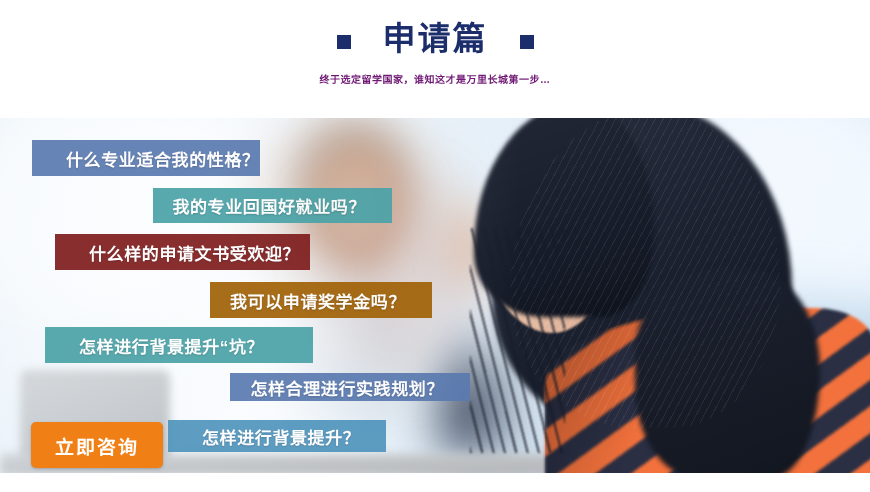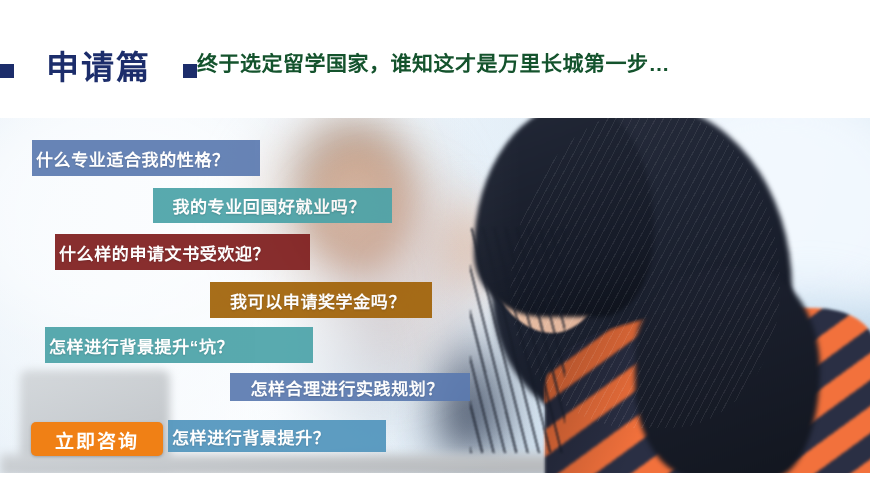--- a/index.html
+++ b/index.html
@@ -8,38 +8,38 @@
     width:870px;height:492px;overflow:hidden;
     font-family:"Liberation Sans","DejaVu Sans",sans-serif;
     -webkit-font-smoothing:antialiased;
   }
   .page{position:relative;width:870px;height:492px;background:#fff;overflow:hidden;}
 
   
   .header{
     position:absolute;left:0;top:0;width:870px;height:118px;
     background:#ffffff;
-    display:flex;flex-direction:row;align-items:center;justify-content:flex-start;
+    display:flex;flex-direction:column;align-items:center;justify-content:flex-start;
   }
   .title-row{
     display:flex;align-items:center;justify-content:center;
     gap:30px;margin-top:18px;height:42px;
   }
   .sq{
     width:14px;height:14px;background:#1c2d6b;display:block;flex:none;
     position:relative;top:3px;
   }
   .sq.left{margin-right:2px;}
   .sq.right{margin-left:2px;}
   .main-title{
     font-size:33px;font-weight:bold;color:#1c2d6b;
     letter-spacing:2px;line-height:40px;white-space:nowrap;
   }
   .subtitle{
-    margin-top:10px;font-size:21px;font-weight:bold;color:#14532d;
+    margin-top:10px;font-size:10px;font-weight:bold;color:#701a75;
     letter-spacing:.5px;white-space:nowrap;line-height:20px;
   }
 
   
   .photo{
     position:absolute;left:0;top:118px;width:870px;height:355px;
     overflow:hidden;background:#cfe0ef;
   }
   
   .bg-base{
@@ -173,21 +173,21 @@
     pointer-events:none;
   }
 
   
   .qbar{
     position:absolute;display:flex;align-items:center;
     color:#ffffff;font-size:17px;font-weight:bold;letter-spacing:.6px;
     white-space:nowrap;box-sizing:border-box;
     text-shadow:0 1px 2px rgba(0,0,0,.18);
   }
-  .qbar.pad-l{padding-left:4px;justify-content:flex-start;}
+  .qbar.pad-l{padding-left:34px;justify-content:flex-start;}
   .qbar.pad-r{padding-right:26px;justify-content:flex-end;}
 
   
   .cta{
     position:absolute;display:flex;align-items:center;justify-content:center;
     background:#f08015;color:#ffffff;border-radius:5px;border:none;
     font-family:"Liberation Sans","DejaVu Sans",sans-serif;
     font-size:19px;font-weight:bold;letter-spacing:2px;cursor:pointer;
     box-shadow:0 1px 3px rgba(0,0,0,.22);
   }
@@ -246,16 +246,16 @@
   <div id="qbars">
       <div class="qbar pad-l" style="left: 32px; top: 140px; width: 228px; height: 36px; background: rgb(91, 122, 176); opacity: 0.92;">什么专业适合我的性格？</div>
       <div class="qbar pad-r" style="left: 153px; top: 188px; width: 239px; height: 35px; background: rgb(75, 163, 168); opacity: 0.92;">我的专业回国好就业吗？</div>
       <div class="qbar pad-l" style="left: 55px; top: 234px; width: 255px; height: 36px; background: #7f1d1d; opacity: 0.92;">什么样的申请文书受欢迎？</div>
       <div class="qbar pad-r" style="left: 210px; top: 282px; width: 222px; height: 36px; background: #a16207; opacity: 0.92;">我可以申请奖学金吗？</div>
       <div class="qbar pad-l" style="left: 45px; top: 327px; width: 268px; height: 36px; background: rgb(75, 163, 168); opacity: 0.92;">怎样进行背景提升“坑？</div>
       <div class="qbar pad-r" style="left: 230px; top: 373px; width: 240px; height: 28px; background: rgb(91, 122, 176); opacity: 0.92;">怎样合理进行实践规划？</div>
       <div class="qbar pad-l" style="left: 168px; top: 420px; width: 218px; height: 32px; background: rgb(81, 149, 189); opacity: 0.92;">怎样进行背景提升？</div>
     </div>
 
-  <button class="cta" id="cta-btn" style="left: 31px; top: 422px; width: 132px; height: 34px; background: rgb(240, 128, 21); color: rgb(255, 255, 255);">立即咨询</button>
+  <button class="cta" id="cta-btn" style="left: 31px; top: 422px; width: 132px; height: 46px; background: rgb(240, 128, 21); color: rgb(255, 255, 255);">立即咨询</button>
 
   <div class="footer"></div>
 </div>
 
 </body></html>

